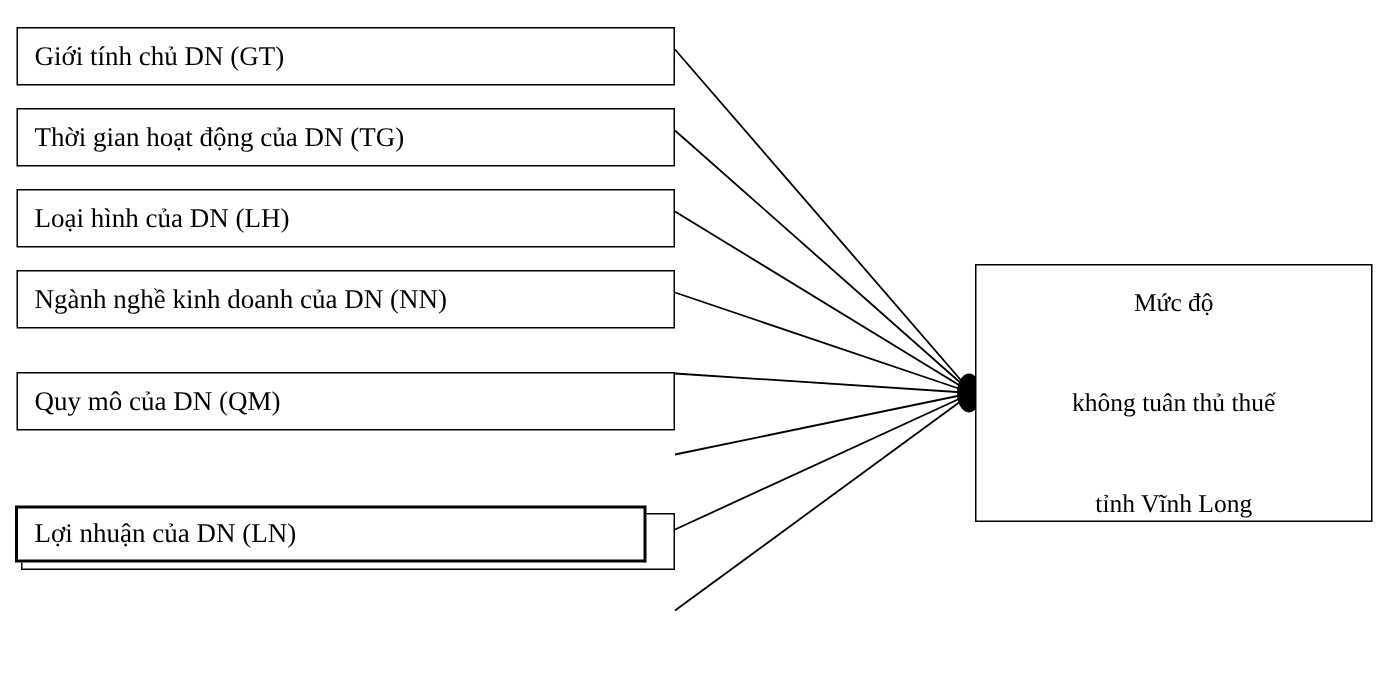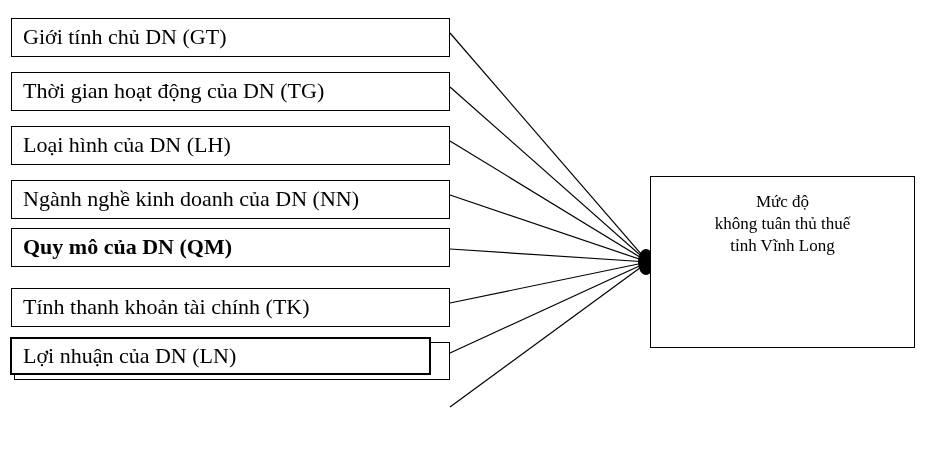--- a/index.html
+++ b/index.html
@@ -21,21 +21,21 @@
     width: 439px;
     height: 39px;
     box-sizing: border-box;
     border: 1.6px solid #000000;
     background: #ffffff;
     display: flex;
     align-items: center;
   }
   .factor-label {
     padding-left: 11px;
-    font-size: 22px;
+    font-size: 18px;
     line-height: 1.1;
     color: #000000;
     white-space: nowrap;
   }
   
   .ln-outer {
     position: absolute;
     left: 14px;
     top: 342px;
     width: 436px;
@@ -61,21 +61,21 @@
     left: 650px;
     top: 176px;
     width: 265px;
     height: 172px;
     box-sizing: border-box;
     border: 1.7px solid #000000;
     background: #ffffff;
     display: flex;
     flex-direction: column;
     align-items: center;
-    justify-content: flex-start;
+    justify-content: space-between;
     padding-top: 14px;
   }
   .target-line {
     font-size: 17px;
     line-height: 1.28;
     color: #000000;
     text-align: center;
     white-space: nowrap;
   }
   #connectors {
@@ -109,25 +109,22 @@
   </div>
   <div class="factor-box" style="top:126px;">
     <span class="factor-label">Loại hình của DN (LH)</span>
   </div>
   <div class="factor-box" style="top:72px;">
     <span class="factor-label">Thời gian hoạt động của DN (TG)</span>
   </div>
   <div class="factor-box" style="top:180px;">
     <span class="factor-label">Ngành nghề kinh doanh của DN (NN)</span>
   </div>
-  <div class="factor-box" style="top:228px;font-weight:bold;">
+  <div class="factor-box" style="top:248px;">
     <span class="factor-label">Quy mô của DN (QM)</span>
-  </div>
-  <div class="factor-box" style="top:288px;">
-    <span class="factor-label">Tính thanh khoản tài chính (TK)</span>
   </div>
 
   <div class="ln-outer"></div>
   <div class="ln-inner">
     <span class="factor-label">Lợi nhuận của DN (LN)</span>
   </div>
 
 
   <div class="target-box">
     <span class="target-line">Mức độ</span>

